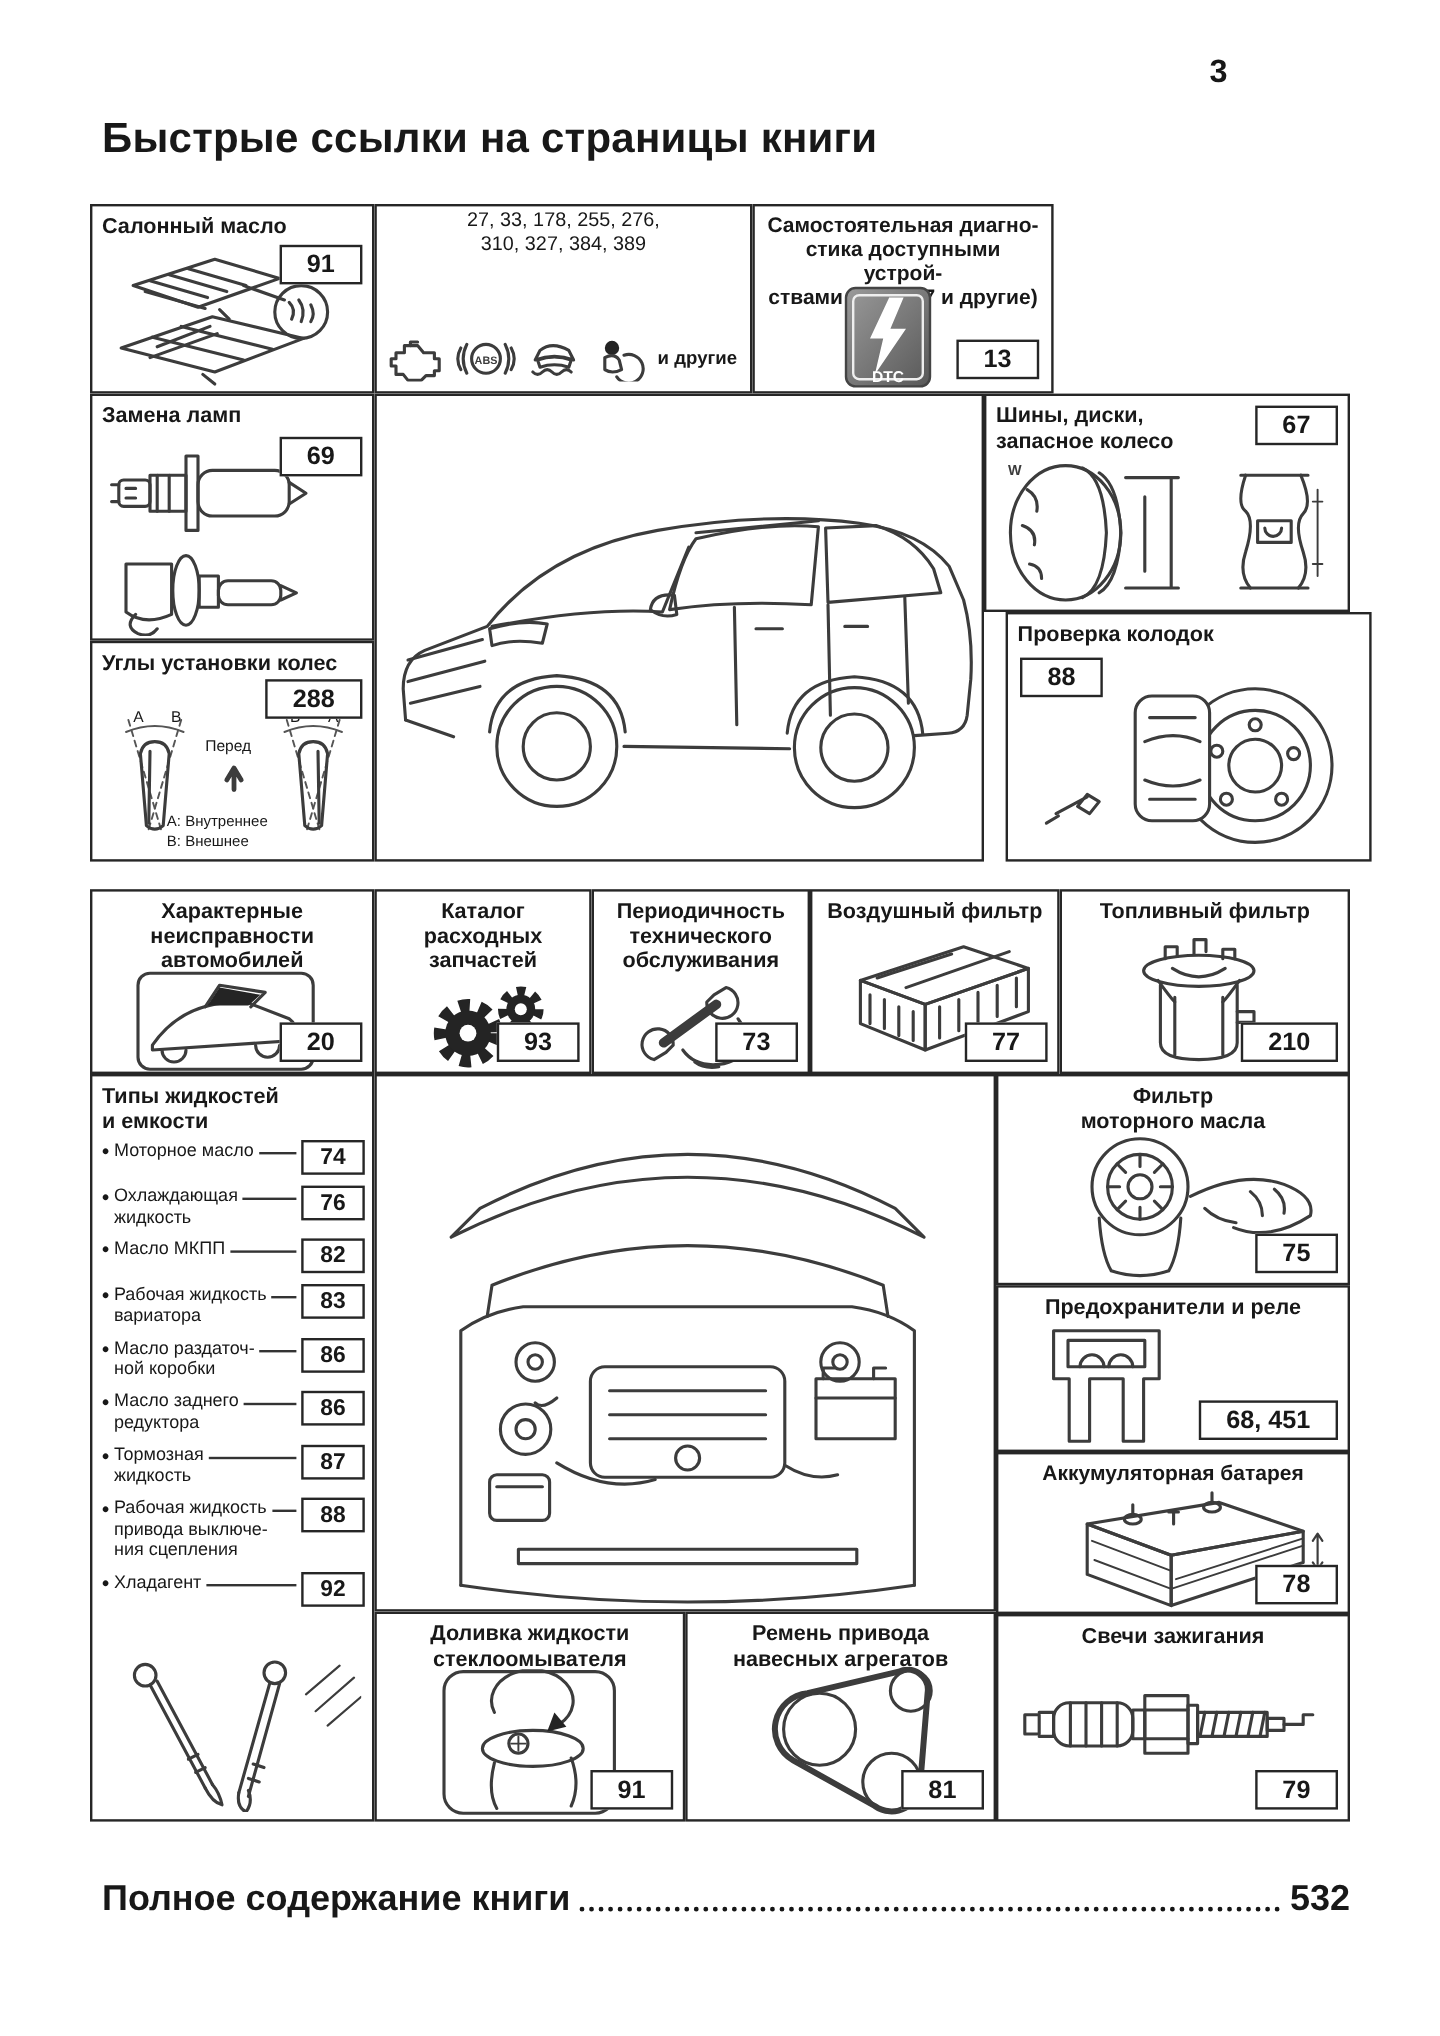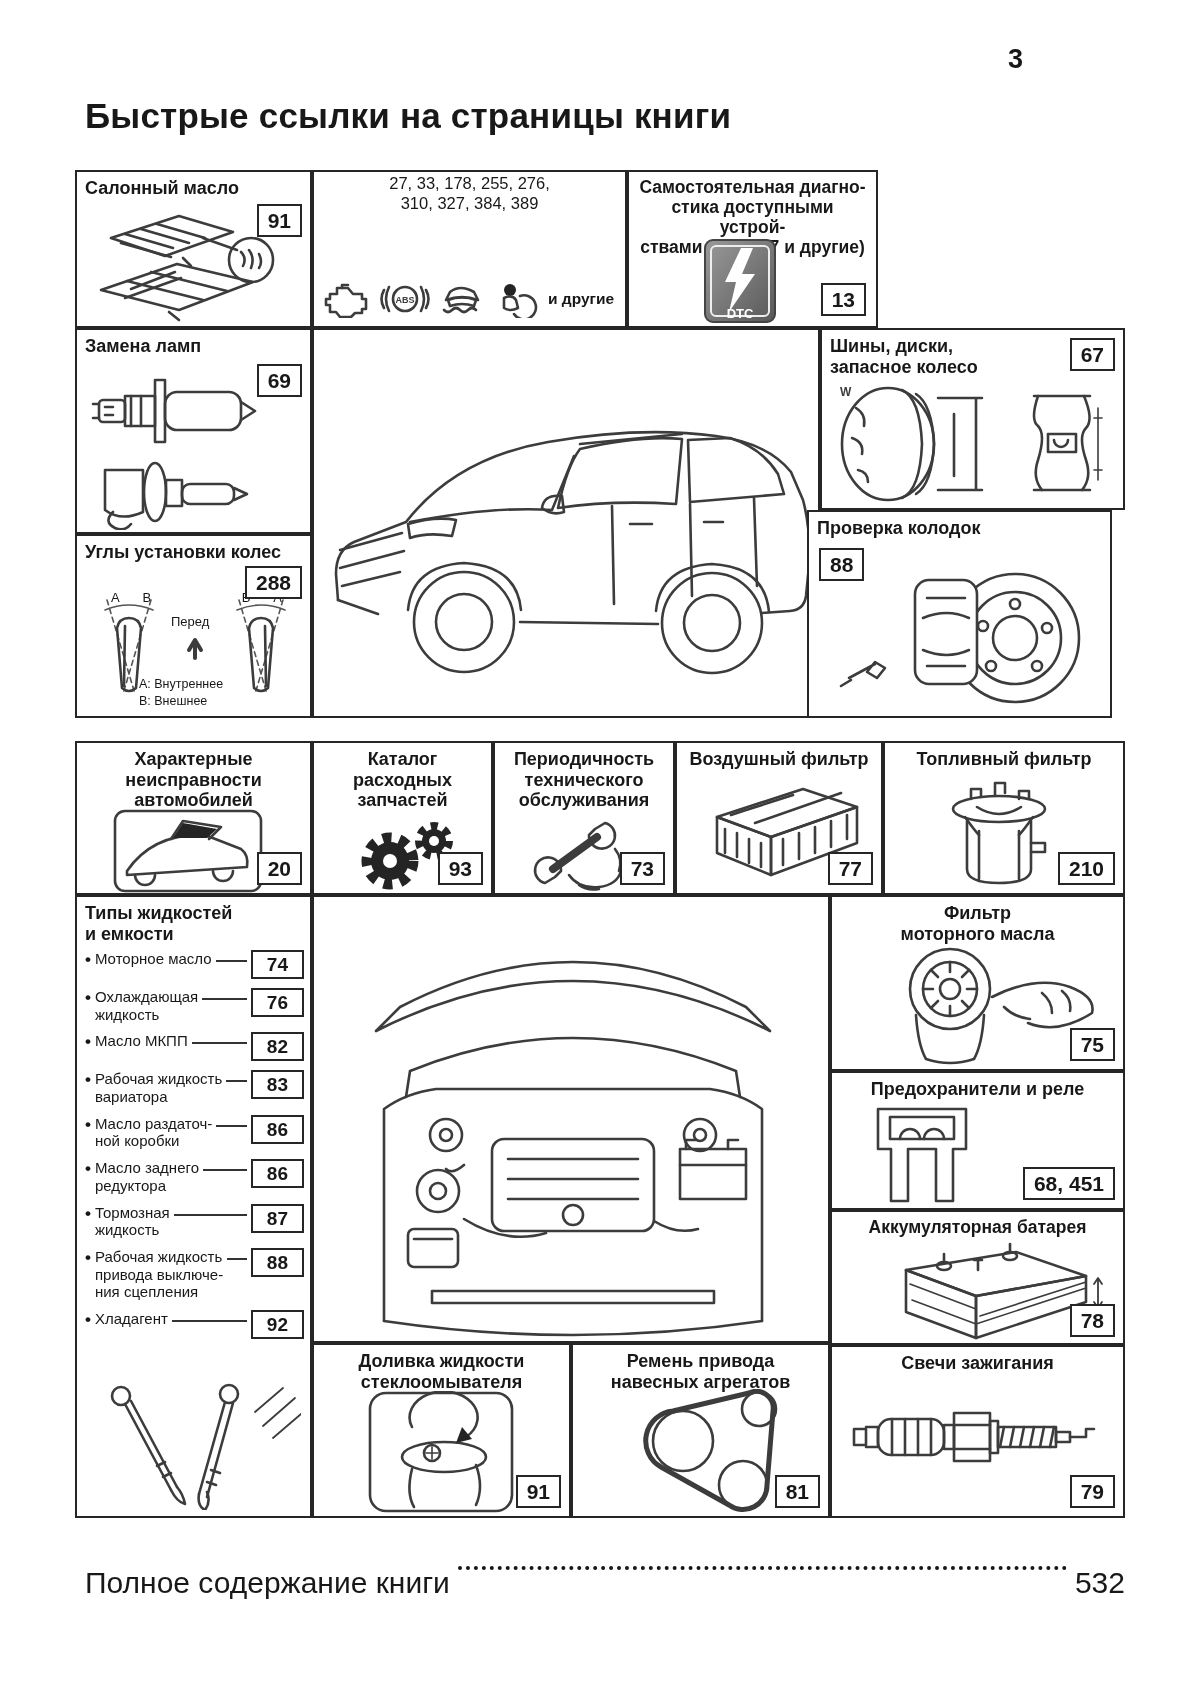--- a/index.html
+++ b/index.html
@@ -7,21 +7,21 @@
     width:1200px;height:1697px;position:relative;background:#fff;
     font-family:"Liberation Sans",sans-serif;color:#181818;overflow:hidden;
   }
   .pageno{position:absolute;left:1008px;top:44px;font-size:27px;font-weight:bold}
   .main-title{position:absolute;left:85px;top:96px;font-size:35px;font-weight:bold;letter-spacing:.2px}
   .sheet{position:absolute;left:75px;top:170px;width:1050px;height:1350px}
   .cell{position:absolute;border:2.5px solid #262626;box-sizing:border-box;background:#fff}
   .ct{font-weight:bold;font-size:18px;line-height:1.14;padding:6px 8px 2px;white-space:pre-line}
   .ct.center{text-align:center}
   .pagebox{position:absolute;border:2.5px solid #262626;background:#fff;font-weight:bold;
-    font-size:21px;line-height:1;padding:4px 9px;z-index:3}
+    font-size:21px;line-height:1;padding:4px 21px;z-index:3}
   .codes{font-size:16.5px;text-align:center;white-space:pre-line;line-height:1.2;margin-top:2px}
   .iconrow{position:absolute;left:8px;right:6px;bottom:8px;display:flex;align-items:center;gap:6px}
   .iconrow svg{position:static}
   .more{font-weight:bold;font-size:15.5px;margin-left:2px;white-space:nowrap}
   svg.art{position:absolute}
   .s{fill:none;stroke:#3c3c3c;stroke-width:2.6;stroke-linecap:round;stroke-linejoin:round}
   .sthin{fill:none;stroke:#555;stroke-width:1.6;stroke-linecap:round;stroke-linejoin:round}
   .d{fill:#242424;stroke:none}
   .links-badge{position:absolute;left:50%;transform:translateX(-50%);top:34px;width:122px;height:116px;
     border:2.5px solid #333;border-radius:12px;text-align:center;padding-top:3px;box-sizing:border-box}
@@ -30,22 +30,22 @@
     padding:1px 6px;margin-top:1px;background:#fff}
   .fluid-list{padding:4px 6px 0 8px}
   .frow{display:flex;align-items:flex-start;margin-bottom:9px}
   .fbul{font-size:17px;font-weight:bold;margin-right:4px;line-height:1.15}
   .flab{font-size:15px;line-height:1.18;white-space:pre-line;max-width:138px}
   .fline{flex:1;border-top:2.2px solid #333;margin:10px 4px 0 4px;min-width:8px}
   .fpage{border:2.5px solid #262626;font-weight:bold;font-size:19px;line-height:1;padding:3px 14px;background:#fff}
   .wlabels{position:absolute;font-size:13px;font-weight:normal;letter-spacing:10px}
   .front-label{position:absolute;font-size:13px;text-align:left}
   .legend{position:absolute;font-size:12.5px;line-height:1.35;white-space:pre-line}
-  .footer{position:absolute;left:85px;top:1566px;width:1040px;display:flex;
-    font-weight:normal;font-size:30px}
+  .footer{position:absolute;left:85px;top:1566px;width:1040px;display:flex;align-items:flex-end;
+    font-weight:bold;font-size:30px}
   .f-dots{flex:1;border-bottom:4.5px dotted #161616;margin:0 8px 7px 8px;height:0}
 </style>
 </head>
 <body>
 
 <div class="pageno">3</div>
 <div class="main-title">Быстрые ссылки на страницы книги</div>
 
 <div class="sheet">
 
@@ -208,21 +208,21 @@
       <text x="14" y="18" font-size="12" font-weight="bold" fill="#3c3c3c" font-family="Liberation Sans,sans-serif">W</text>
       <g class="s">
         <path d="M208,18 h56 M208,112 h56"></path>
         <path d="M212,18 q-8,24 0,30 q8,8 0,34 q-6,18 4,30 M258,18 q10,24 2,32 q-8,8 0,32 q6,18 -4,30"></path>
         <path d="M222,56 h28 v18 h-28 Z M228,62 a7,7 0 1 0 14,0"></path>
         <path d="M272,30 v72 M268,40 h8 M268,92 h8" stroke-width="1.6"></path>
       </g>
     </svg>
   </section>
 
-  <section class="cell" style="left:732px;top:340px;width:305px;height:208px">
+  <section class="cell" style="left:763px;top:340px;width:305px;height:208px">
     <div class="ct">Проверка колодок</div>
     <div class="pagebox" style="top:36px;left:10px">88</div>
     <svg class="art" style="left:10px;top:46px" width="288" height="156" viewBox="0 0 288 156">
       <g class="s">
         <circle cx="196" cy="80" r="64"></circle>
           <circle cx="196" cy="80" r="46"></circle>
           <circle cx="196" cy="80" r="22"></circle>
         <circle cx="196" cy="46" r="5"></circle>
           <circle cx="228" cy="70" r="5"></circle>
           <circle cx="218" cy="108" r="5"></circle>

